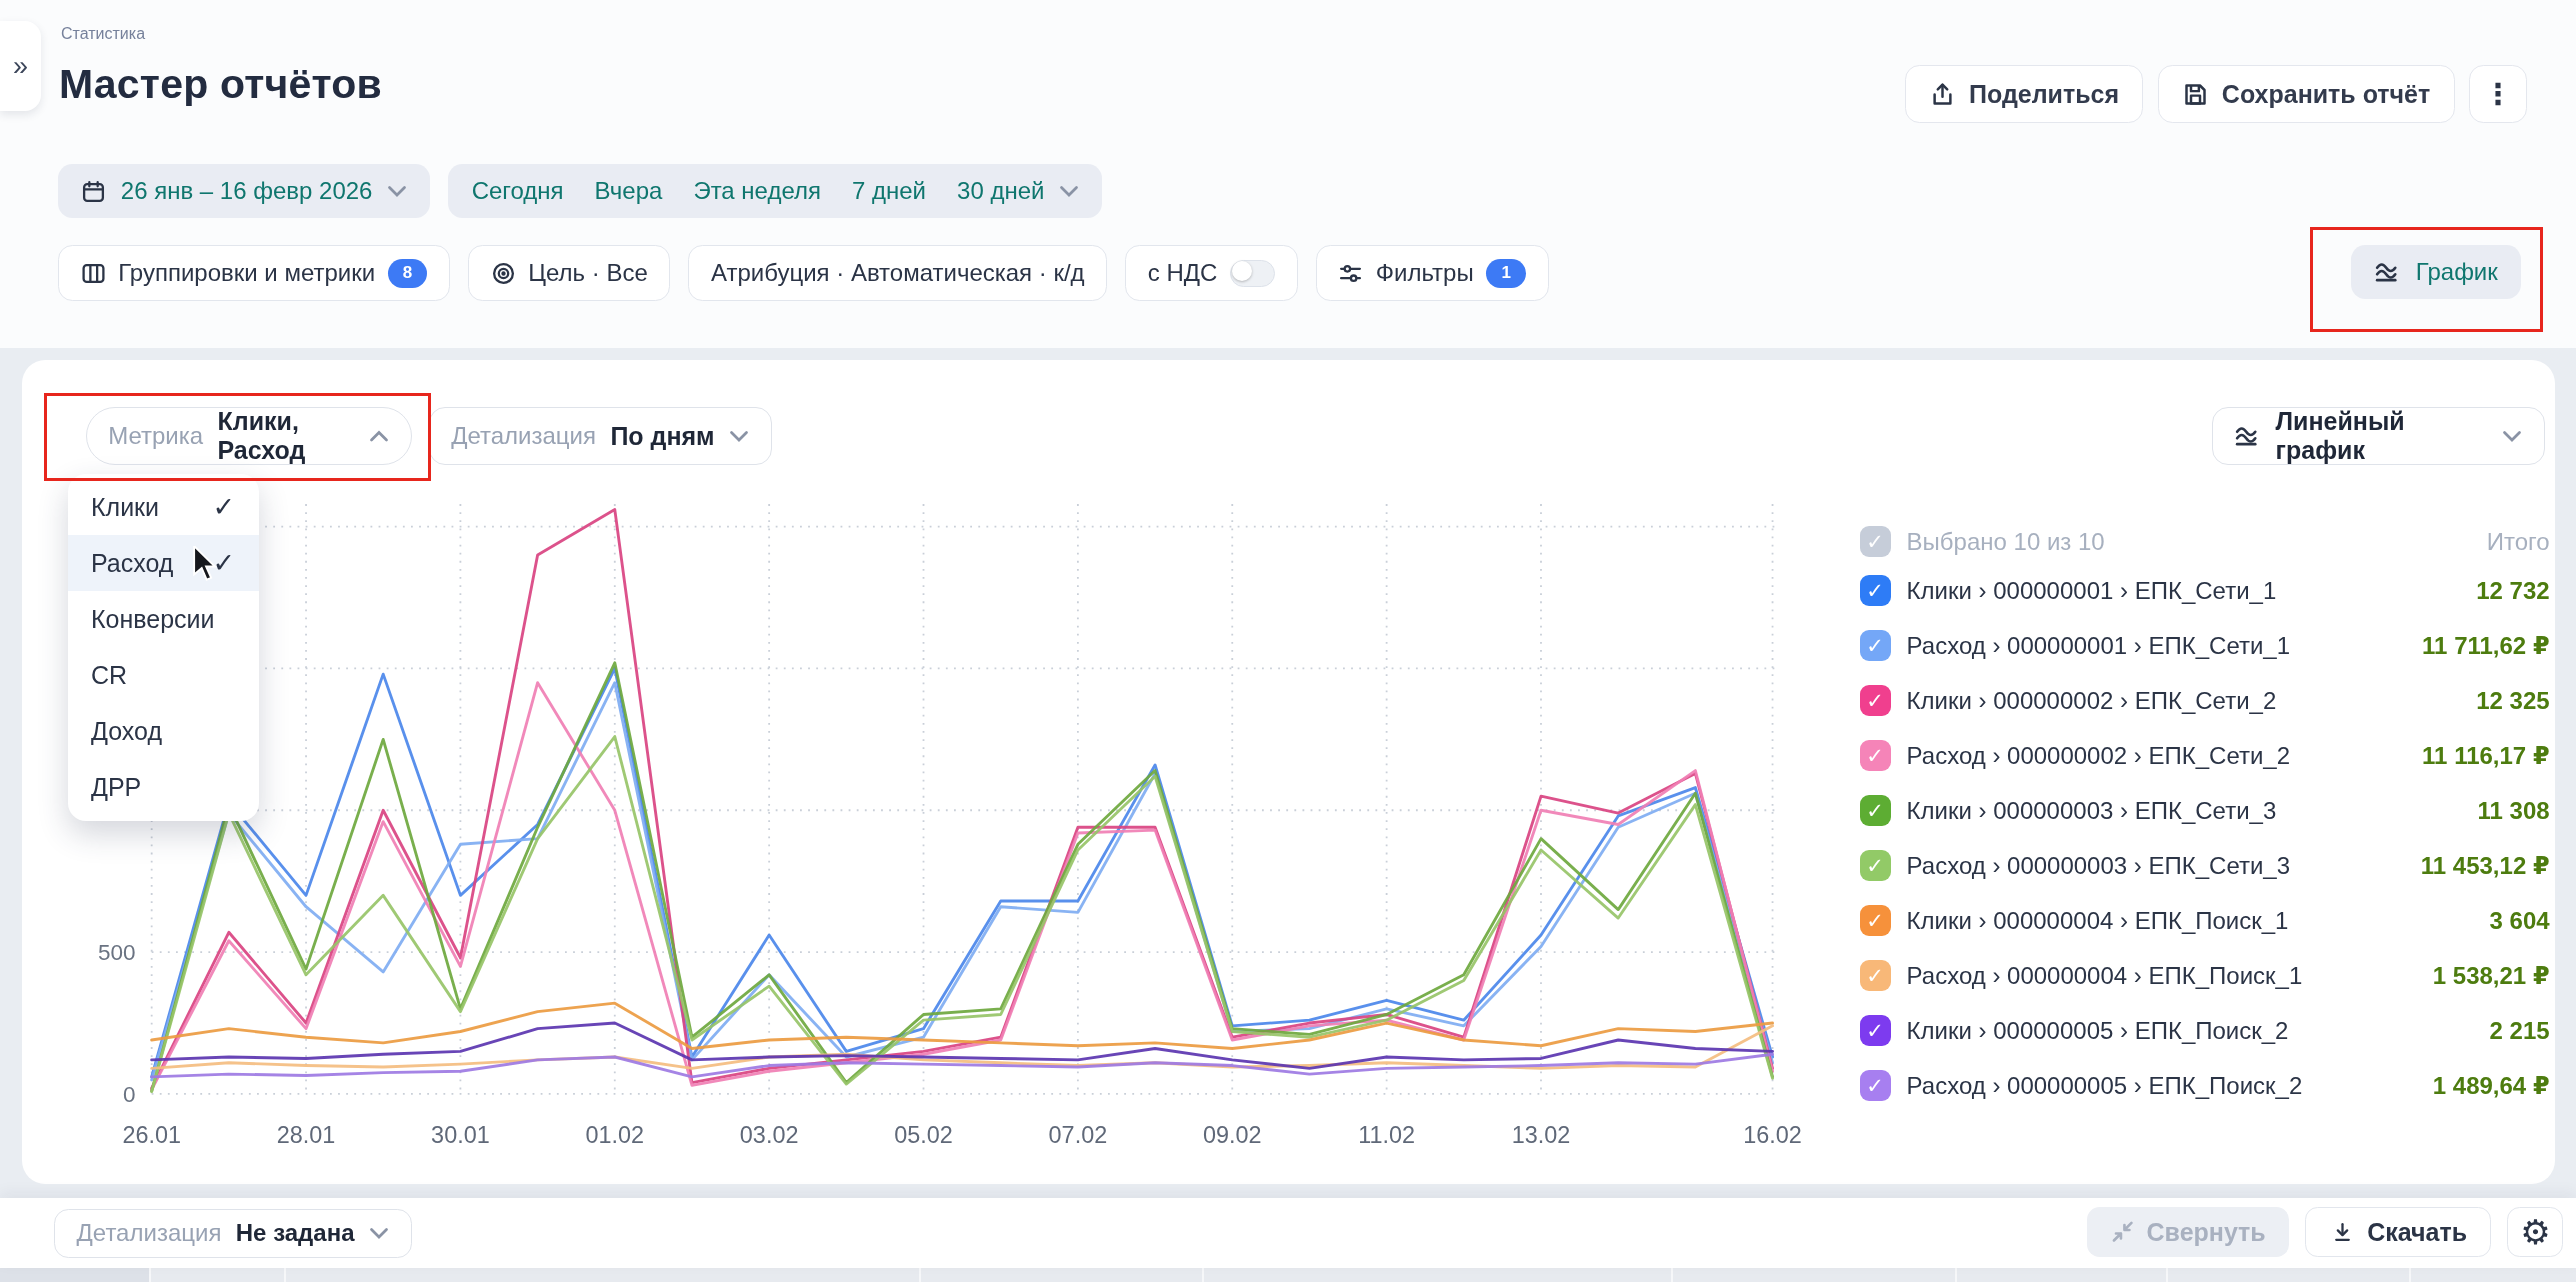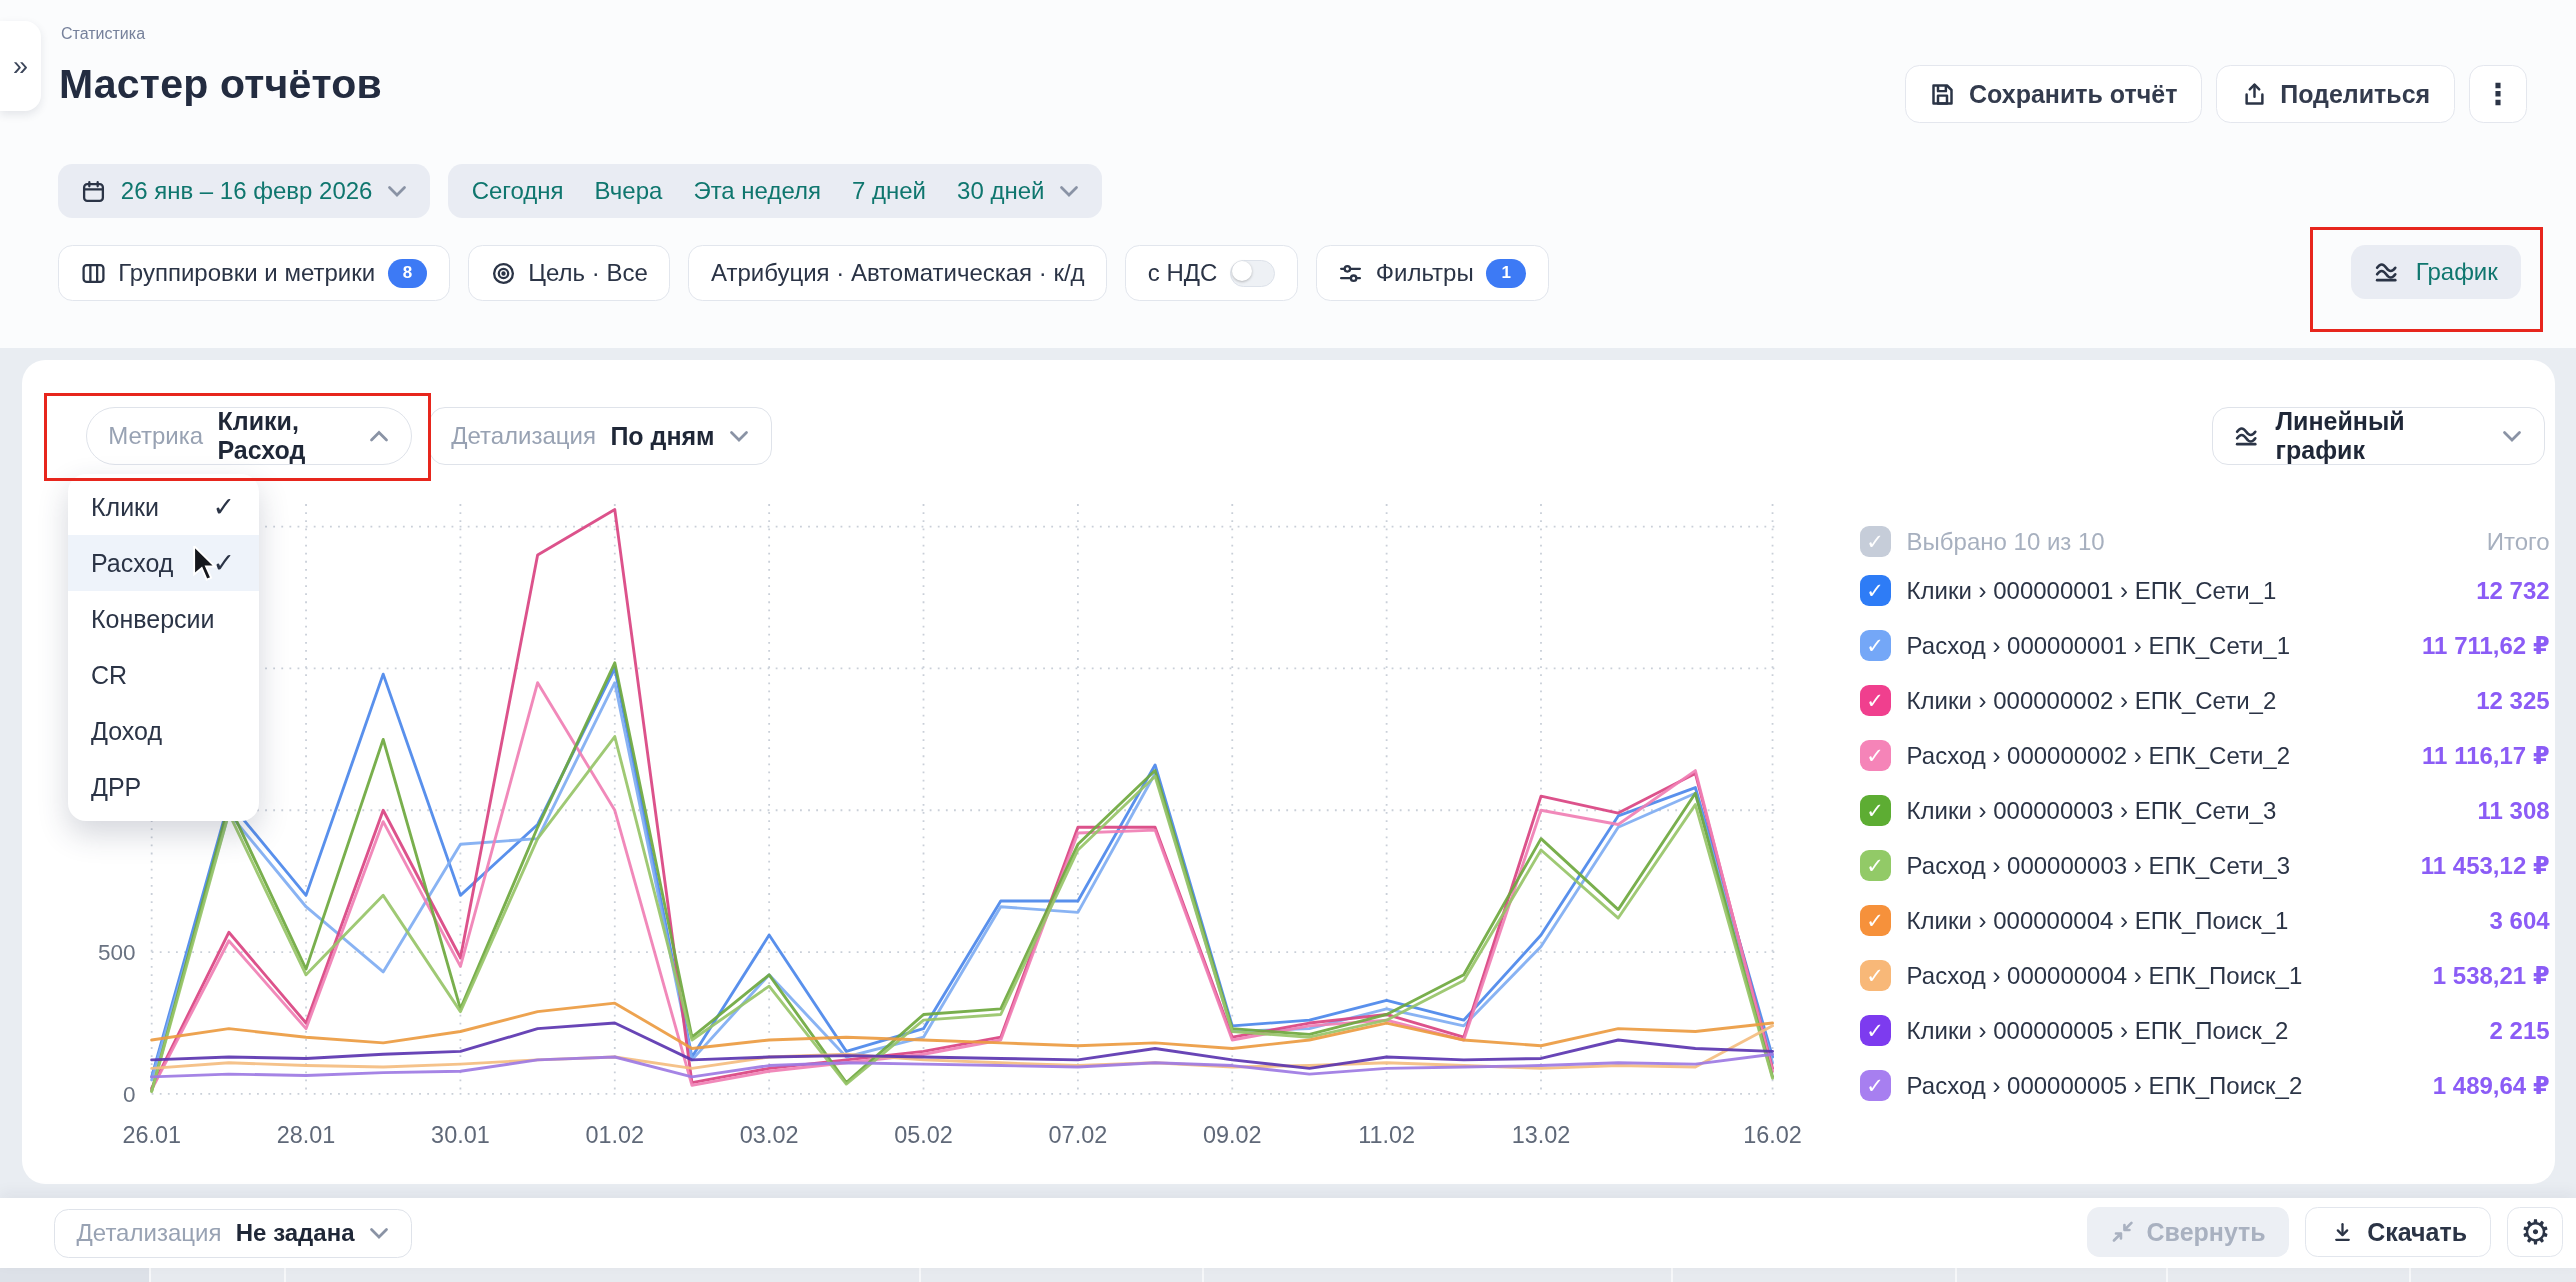--- a/index.html
+++ b/index.html
@@ -51,21 +51,21 @@
   .dd-item{height:56px;display:flex;align-items:center;padding:0 23.4px;font-size:25px;color:#2b3446;}
   .dd-item .check{margin-left:auto;font-size:27px;color:#2b3446;}
   .dd-item.hover{background:#eef3fa;}
   .cursor-icon{position:absolute;left:168px;top:186px;z-index:12;}
   
   .legend{position:absolute;left:1838px;top:160px;width:690px;z-index:2;}
   .leg-head{display:flex;align-items:center;gap:16px;height:43px;color:#a7b0bf;font-size:24px;}
   .leg-head .total{margin-left:auto;font-weight:500;text-align:right;}
   .leg-row{display:flex;align-items:center;gap:16px;height:55px;font-size:24px;}
   .leg-row .lab{color:#2b3446;}
-  .leg-row .val{margin-left:auto;font-weight:700;color:#8b5cf6;font-size:24px;white-space:nowrap;}
+  .leg-row .val{margin-left:auto;font-weight:700;color:#4d7c0f;font-size:24px;white-space:nowrap;}
   .cbx{width:31px;height:31px;border-radius:9px;flex:0 0 auto;display:flex;align-items:center;justify-content:center;
     color:#fff;font-size:21px;font-weight:700;}
   .cbx-gray{background:#c6cdd9;}
   
   .red-box{position:absolute;border:3.6px solid #e7261d;z-index:10;}
   .red-box.b1{left:2310px;top:227px;width:227px;height:99px;}
   .red-box.b2{left:44px;top:393px;width:381px;height:82px;}
   
   .bottom-bar{position:absolute;left:0;top:1198px;width:2576px;height:70px;background:#fff;
     box-shadow:0 -5.4px 14.4px rgba(30,40,70,.06);z-index:5;}
@@ -94,37 +94,37 @@
 <div class="collapse-tab">
   <span>»</span>
 </div>
 
 <div class="breadcrumb">Статистика</div>
 <div class="page-title">Мастер отчётов</div>
 
 <div class="hdr-actions">
   <div class="btn-white">
     <span class="icon">
+      <svg width="27" height="27" viewBox="0 0 24 24" fill="none" stroke="#2b3446" stroke-width="2.2" stroke-linecap="round" stroke-linejoin="round">
+        <path d="M12 14 V3.5"></path>
+          <path d="M7.8 7.5 L12 3.2 L16.2 7.5"></path>
+          <path d="M5 12 v8 h14 v-8"></path>
+      </svg>
+    </span>
+    <span>Поделиться</span>
+  </div>
+  <div class="btn-white">
+    <span class="icon">
       <svg width="27" height="27" viewBox="0 0 24 24" fill="none" stroke="#2b3446" stroke-width="2.2" stroke-linejoin="round">
         <path d="M4 4 h12 l4 4 v12 h-16 z"></path>
           <path d="M8 4 v5 h7 v-5"></path>
           <rect x="8" y="13" width="8" height="7"></rect>
       </svg>
     </span>
     <span>Сохранить отчёт</span>
-  </div>
-  <div class="btn-white">
-    <span class="icon">
-      <svg width="27" height="27" viewBox="0 0 24 24" fill="none" stroke="#2b3446" stroke-width="2.2" stroke-linecap="round" stroke-linejoin="round">
-        <path d="M12 14 V3.5"></path>
-          <path d="M7.8 7.5 L12 3.2 L16.2 7.5"></path>
-          <path d="M5 12 v8 h14 v-8"></path>
-      </svg>
-    </span>
-    <span>Поделиться</span>
   </div>
   <div class="btn-white btn-kebab">
     <span>⋮</span>
   </div>
 </div>
 
 <div class="row1">
   <div class="pill-gray">
     <span class="icon">
       <svg width="25" height="25" viewBox="0 0 24 24" fill="none" stroke="#2b3446" stroke-width="2.2" stroke-linecap="round">

